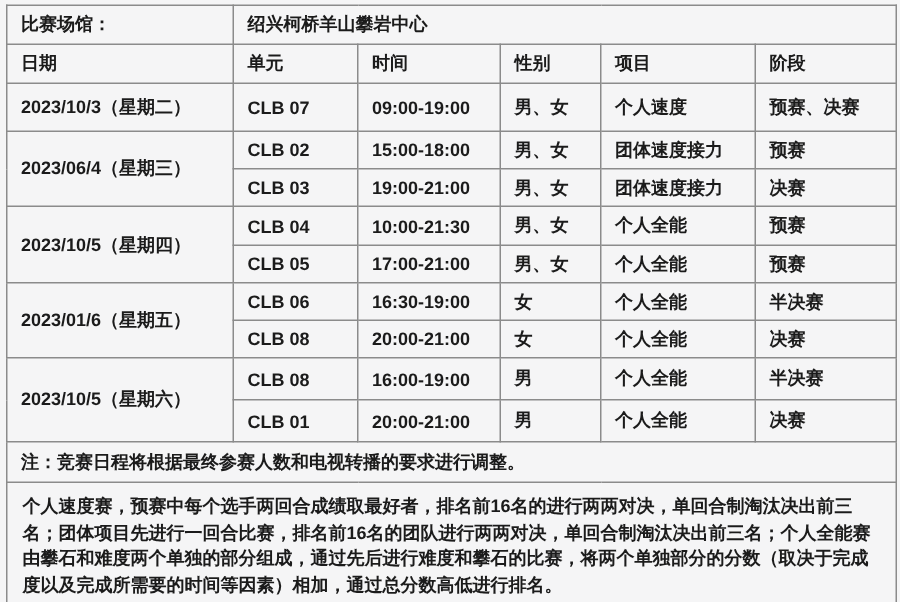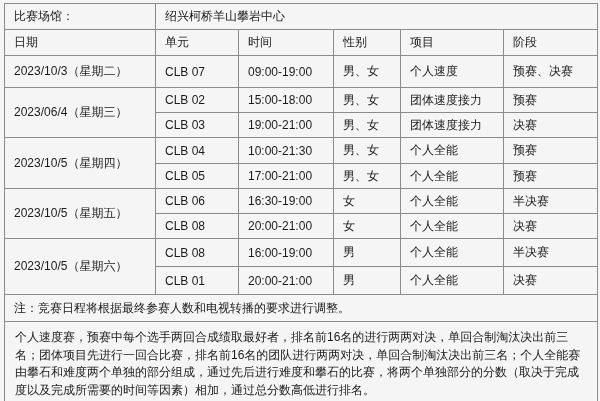--- a/index.html
+++ b/index.html
@@ -19,21 +19,21 @@
   }
   table {
     border-collapse: collapse;
     table-layout: fixed;
     width: 593px;
     background: #f5f5f6;
   }
   td, th {
     border: 1px solid #8b8b8b;
     font-size: 12px;
-    font-weight: normal;
+    font-weight: bold;
     text-align: left;
     vertical-align: middle;
     padding: 0 4px 0 9px;
     white-space: nowrap;
     overflow: hidden;
     margin-top: 44px;
   }
   .col-date  { width: 151px; }
   .col-unit  { width: 83px;  }
   .col-time  { width: 95px;  }
@@ -119,21 +119,21 @@
     </tr>
     <tr class="h25">
       <td>CLB 05</td>
       <td>17:00-21:00</td>
       <td>男、女</td>
       <td>个人全能</td>
       <td>预赛</td>
     </tr>
 
     <tr class="h25">
-      <td rowspan="2">2023/10/5（星期五）</td>
+      <td rowspan="2">2023/01/6（星期五）</td>
       <td>CLB 06</td>
       <td>16:30-19:00</td>
       <td>女</td>
       <td>个人全能</td>
       <td>半决赛</td>
     </tr>
     <tr class="h25">
       <td>CLB 08</td>
       <td>20:00-21:00</td>
       <td>女</td>

